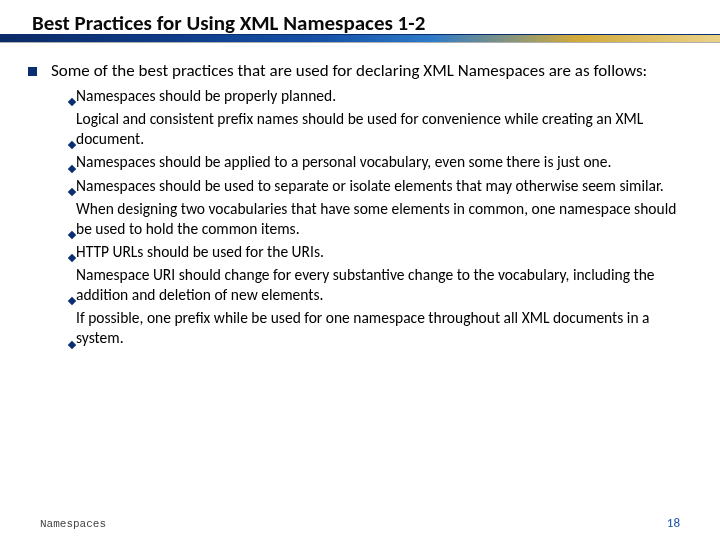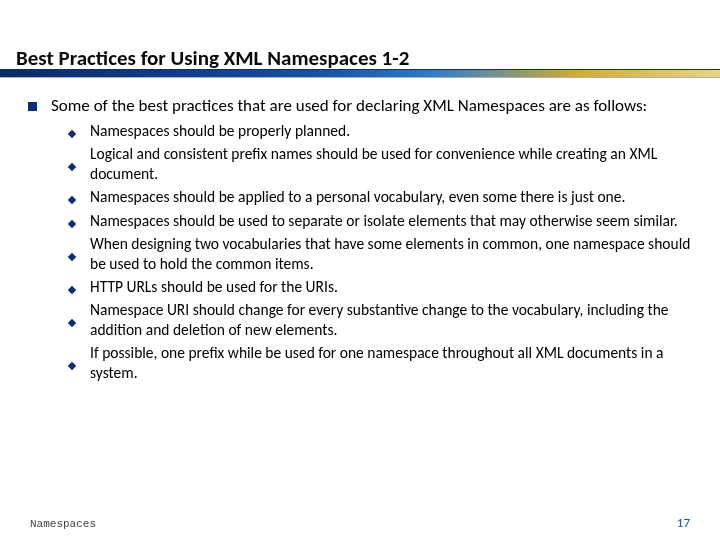--- a/index.html
+++ b/index.html
@@ -5,23 +5,22 @@
   * { margin: 0; padding: 0; box-sizing: border-box; }
   body {
     width: 720px;
     height: 540px;
     font-family: Calibri, Arial, sans-serif;
     background: #fff;
     position: relative;
     overflow: hidden;
   }
   .title-bar {
-    padding: 10px 20px 6px 16px;
+    padding: 10px 20px 6px 32px;
     position: relative;
-    margin-top: 35px;
   }
   .title-text {
     font-size: 21px;
     font-weight: bold;
     color: #0a0a0a;
   }
   .title-underline {
     position: absolute;
     left: 0;
     right: 0;
@@ -57,22 +56,21 @@
   }
   .lead-text {
     font-size: 17px;
     line-height: 1.35;
   }
   .sub-list {
     padding-left: 40px;
   }
   .sub-row {
     display: flex;
-    align-items: center;
-    gap: 14px;
+    align-items: flex-end;
     margin: 3px 0;
   }
   .bullet-diamond {
     width: 8px;
     height: 8px;
     flex: 0 0 auto;
     margin-top: 6px;
     position: relative;
   }
   .bullet-diamond::before {
@@ -83,21 +81,21 @@
     background: #0b2e70;
     transform: rotate(45deg);
   }
   .sub-text {
     font-size: 15.5px;
     line-height: 1.3;
   }
   .footer {
     position: absolute;
     left: 0; right: 0; bottom: 10px;
-    padding: 0 30px;
+    padding: 0 40px;
     display: flex;
     justify-content: space-between;
     align-items: baseline;
     font-family: "Courier New", monospace;
     font-size: 11px;
     color: #444;
   }
   .footer .center { text-align: center; flex: 1; }
   .footer .right { color: #1652a8; font-family: Calibri, Arial, sans-serif; font-size: 13px; }
 </style>
@@ -146,14 +144,14 @@
     </div>
     <div class="sub-row">
       <div class="bullet-diamond"></div>
       <div class="sub-text">If possible, one prefix while be used for one namespace throughout all XML documents in a system.</div>
     </div>
   </div>
 </div>
 
 <div class="footer">
   <div class="left">Namespaces</div>
-  <div class="right">17</div>
+  <div class="right">18</div>
 </div>
 
 </body></html>

